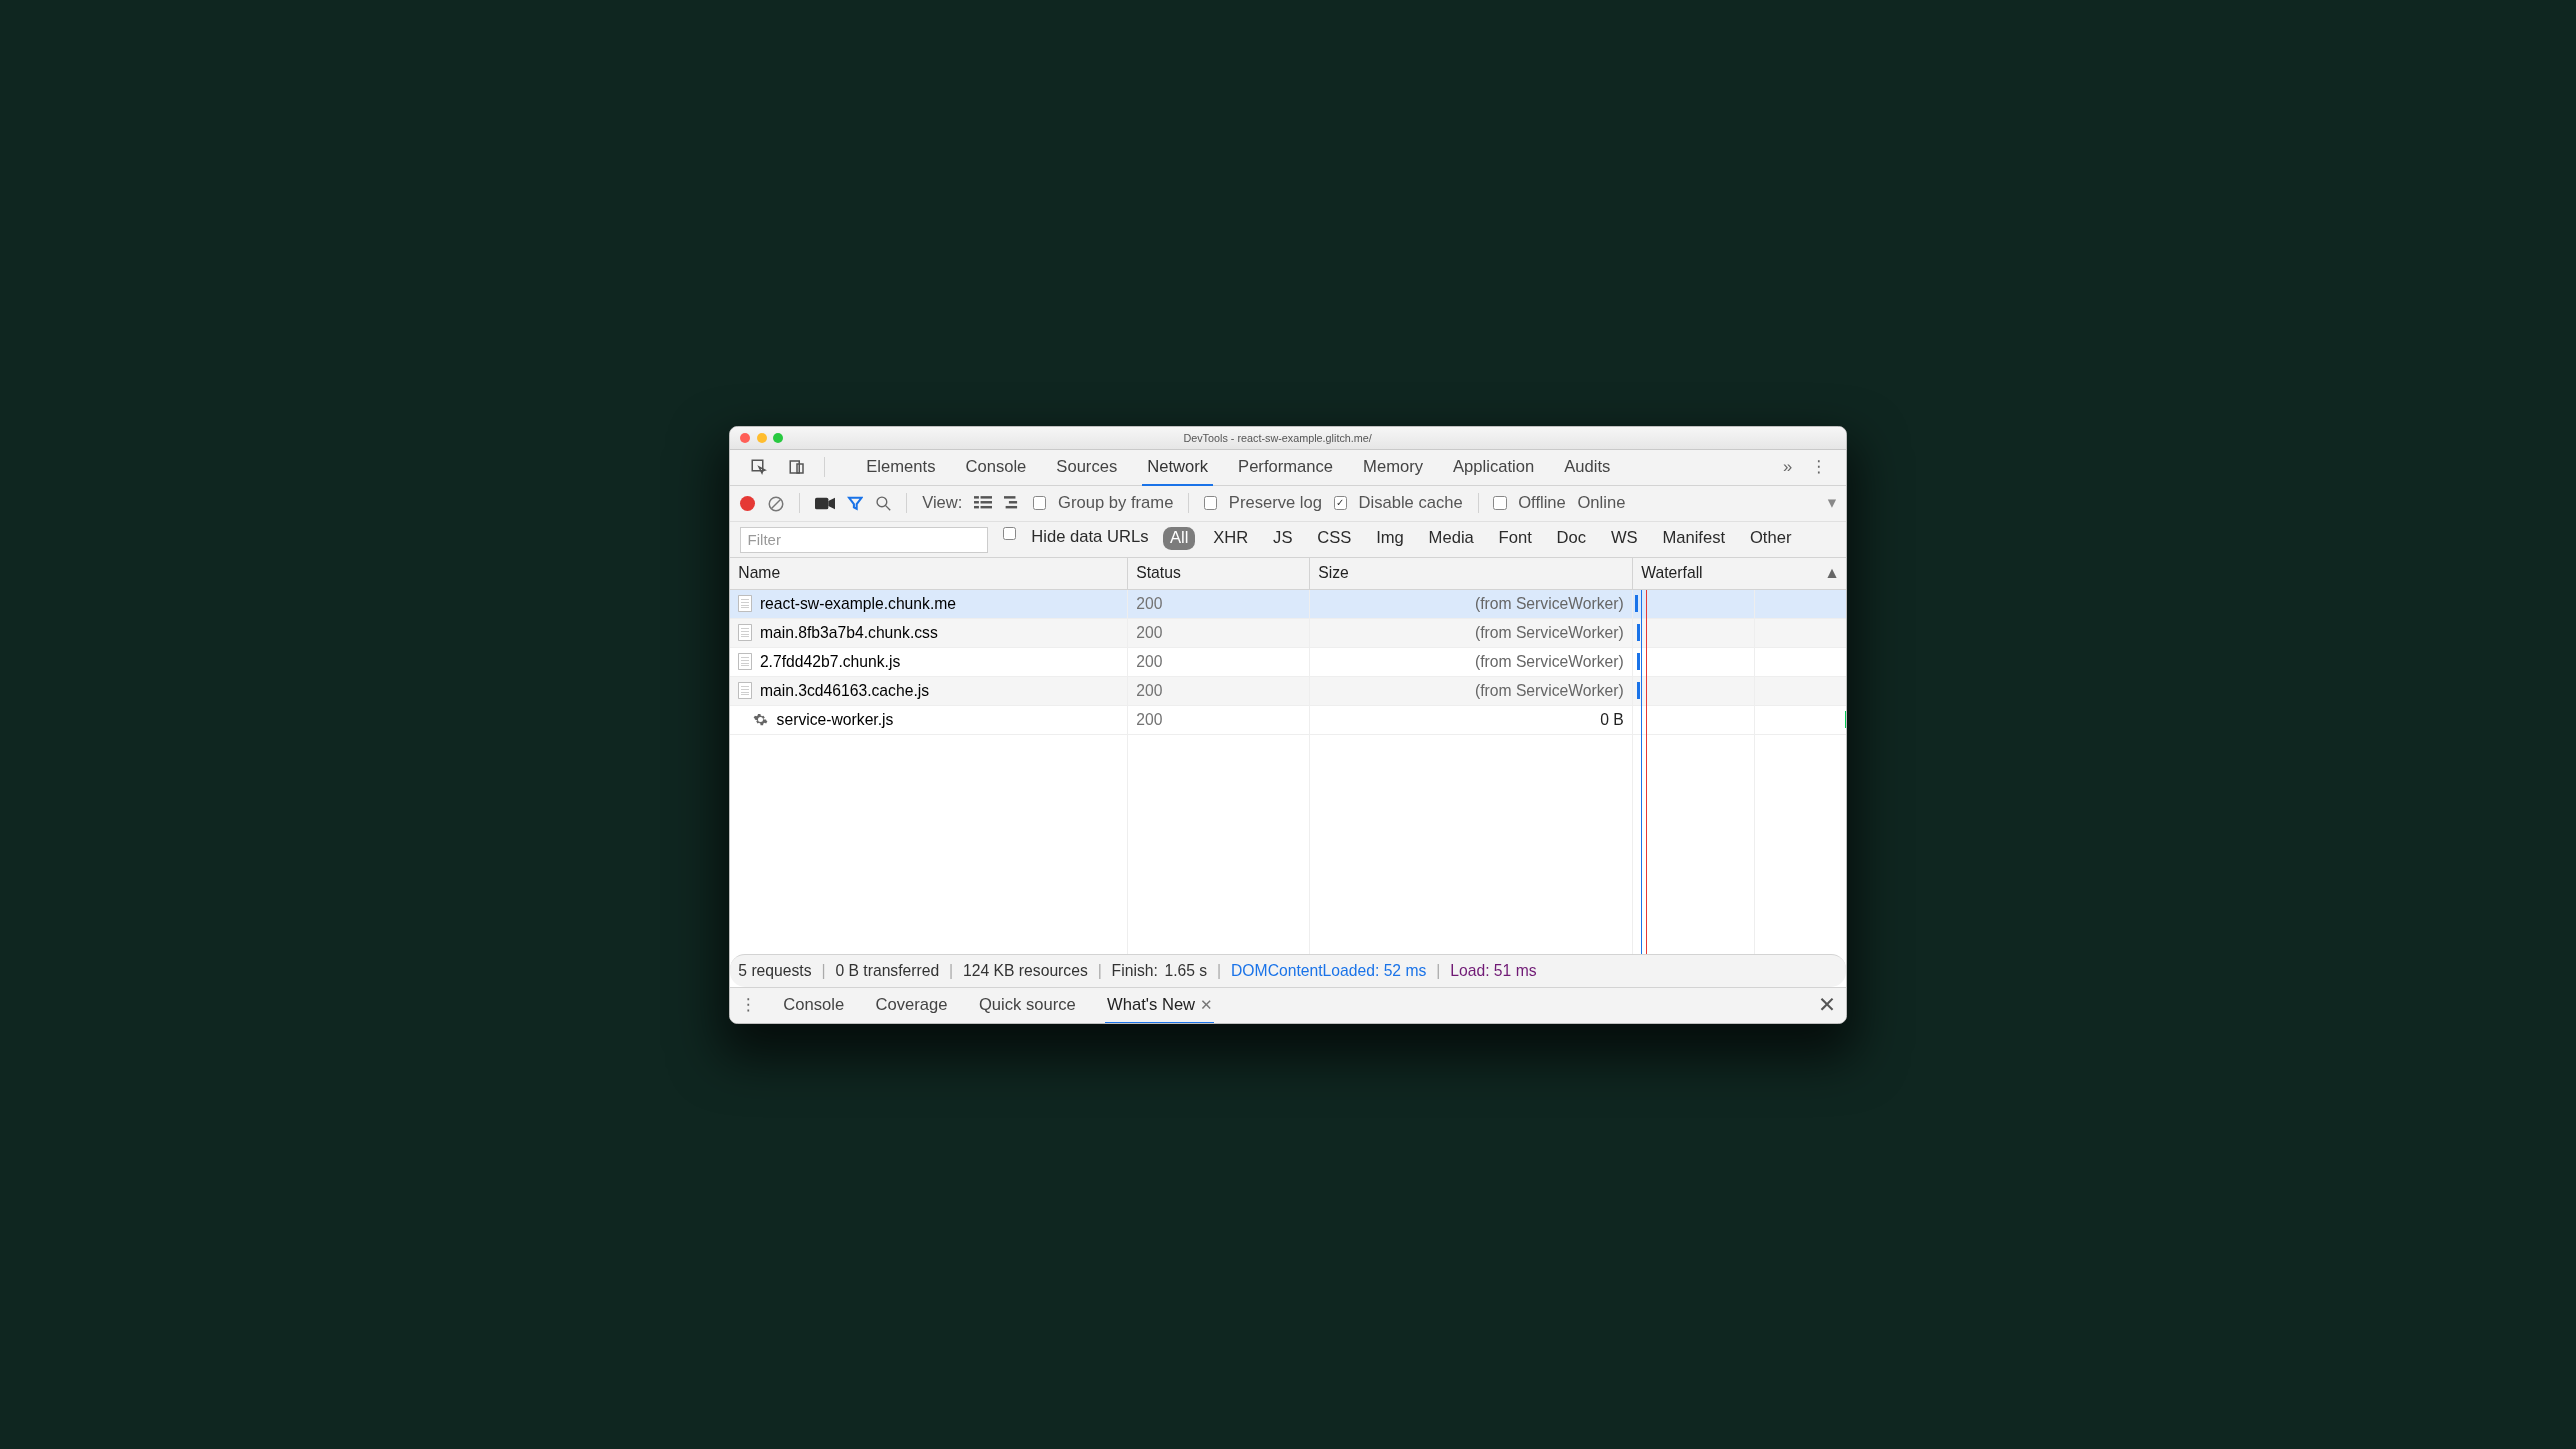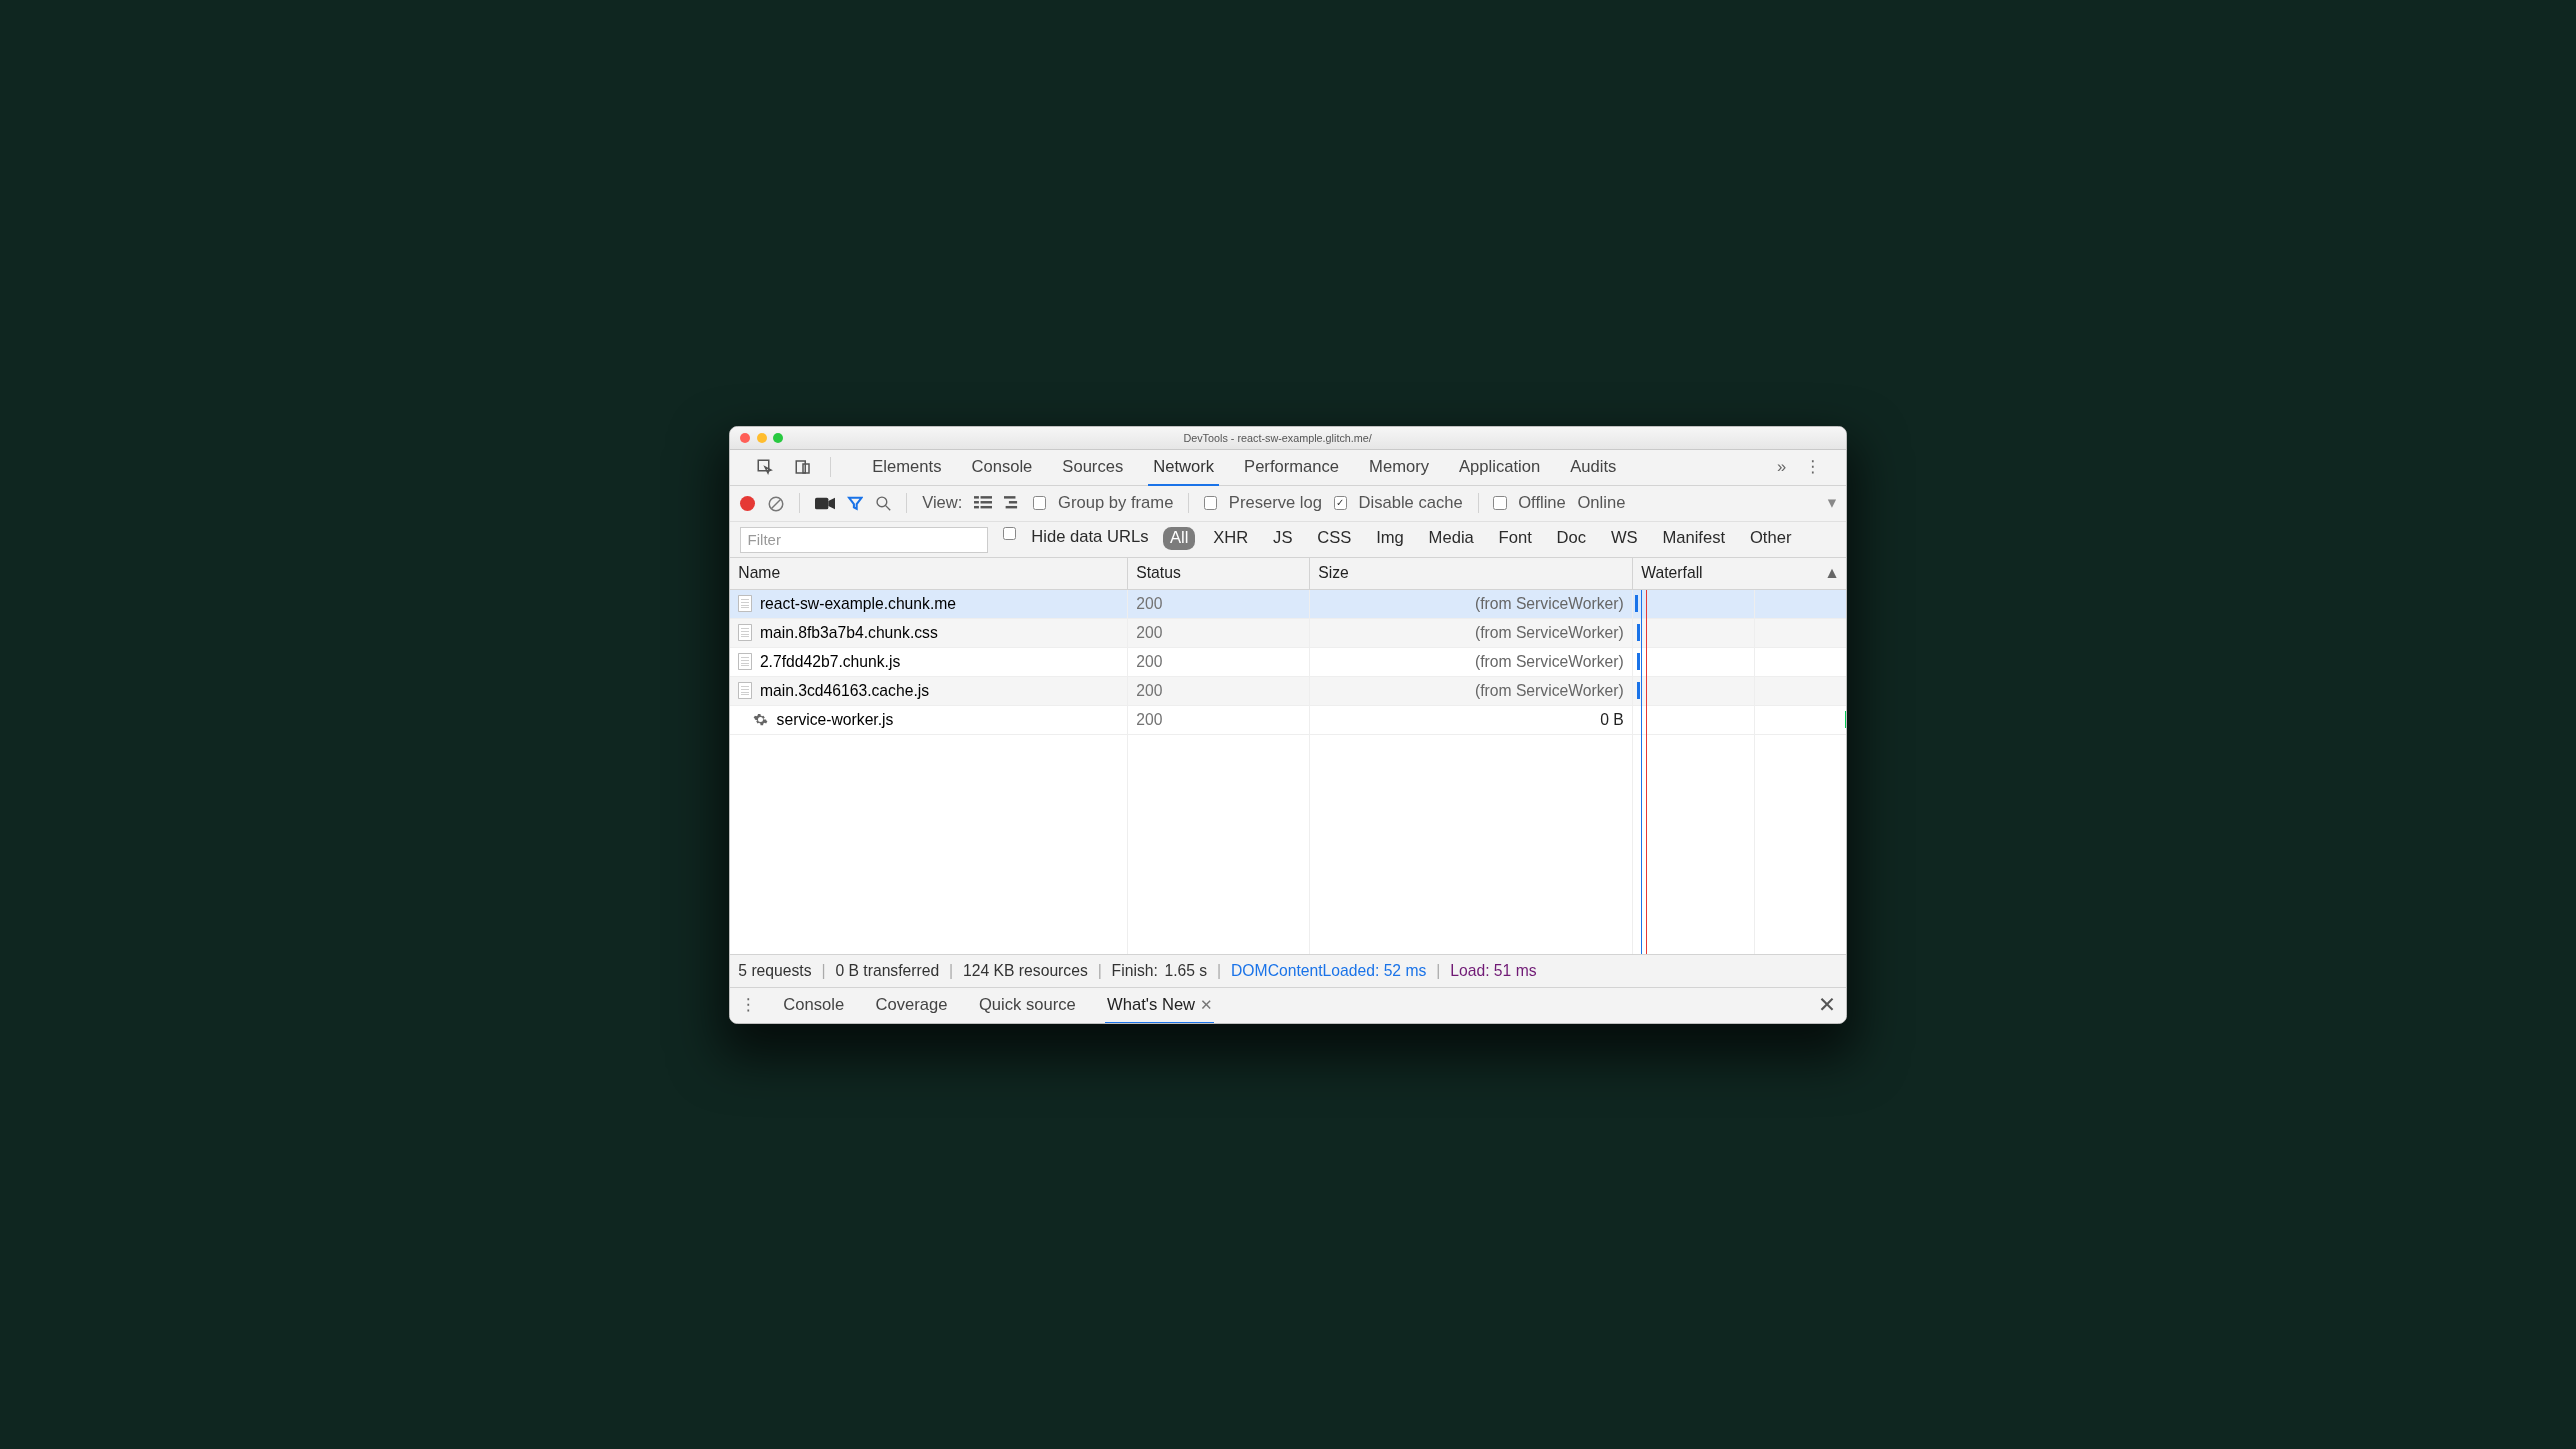--- a/index.html
+++ b/index.html
@@ -25,21 +25,21 @@
     background:linear-gradient(#f6f6f6,#e6e6e6);
     border-bottom:0.8px solid #c9c9c9;
     display:flex; align-items:center;
   }
   .traffic { display:flex; gap:6.6px; padding-left:10px; }
   .tl { width:10px; height:10px; border-radius:50%; }
   .tl.red{background:#ff5f57;} .tl.yellow{background:#ffbd2e;} .tl.green{background:#28c940;}
   .titlebar .title { flex:1; text-align:center; font-size:10.8px; color:#555; padding-right:74px;}
   .tabstrip {
     display:flex; align-items:center; height:36px;
-    padding:0 20px; gap:8.3px;
+    padding:0 14px; gap:8.3px;
     border-bottom:0.8px solid #d3d3d3;
     background:#f3f3f3;
     font-size:16.6px;
   }
   .tabstrip .icon-btn { color:#4b4b4b; display:flex; align-items:center; justify-content:center; width:30px; height:26.5px;}
   .tabstrip .tabs { display:flex; gap:20px; margin-left:25px; flex:1; }
   .tab { color:#444; cursor:pointer; padding:6.6px 5px; white-space:nowrap;}
   .tab.active { color:#333; border-bottom:2.5px solid #1a73e8; margin-bottom:-2.5px; }
   .kebab { color:#666; font-size:16.6px; padding:0 5px; }
 
@@ -99,21 +99,21 @@
   .gridcols{ position:absolute; top:0; bottom:0; left:0; right:0; pointer-events:none; display:grid; grid-template-columns: 398px 182px 323px 1fr;}
   .gridcols div{border-right:0.8px solid #eee;}
   .gridcols div:last-child{border:none;}
   .wf-area{ position:absolute; top:0;bottom:0; left:904px; right:0;}
   .wf-area .sub{ position:absolute; top:0;bottom:0; width:0.8px; background:#eee;}
   .wf-area .blue{ position:absolute; top:0;bottom:0; width:0.8px; background:#1a73e8;}
   .wf-area .red { position:absolute; top:0;bottom:0; width:0.8px; background:#e53935;}
 
   .statusbar {
     height:33px; display:flex; align-items:center; padding:0 8.3px; gap:6.6px;
-    border-top:0.8px solid #d3d3d3; background:#f3f3f3; font-size:15.7px; color:#333;
+    border-top:0.8px solid #d3d3d3; background:#f3f3f3; font-size:15.7px; color:#333;border-radius:15px;
   }
   .statusbar .sep2{ color:#aaa; margin:0 3.3px;}
   .statusbar .dcl{ color:#1a73e8;}
   .statusbar .load{ color:#701a75;}
 
   .drawer {
     height:36px; display:flex; align-items:center; padding:0 10px; gap:25px;
     border-top:0.8px solid #d3d3d3; background:#f3f3f3; font-size:16.6px; color:#444;
   }
   .drawer .dtab { padding:6.6px 1.7px; }

